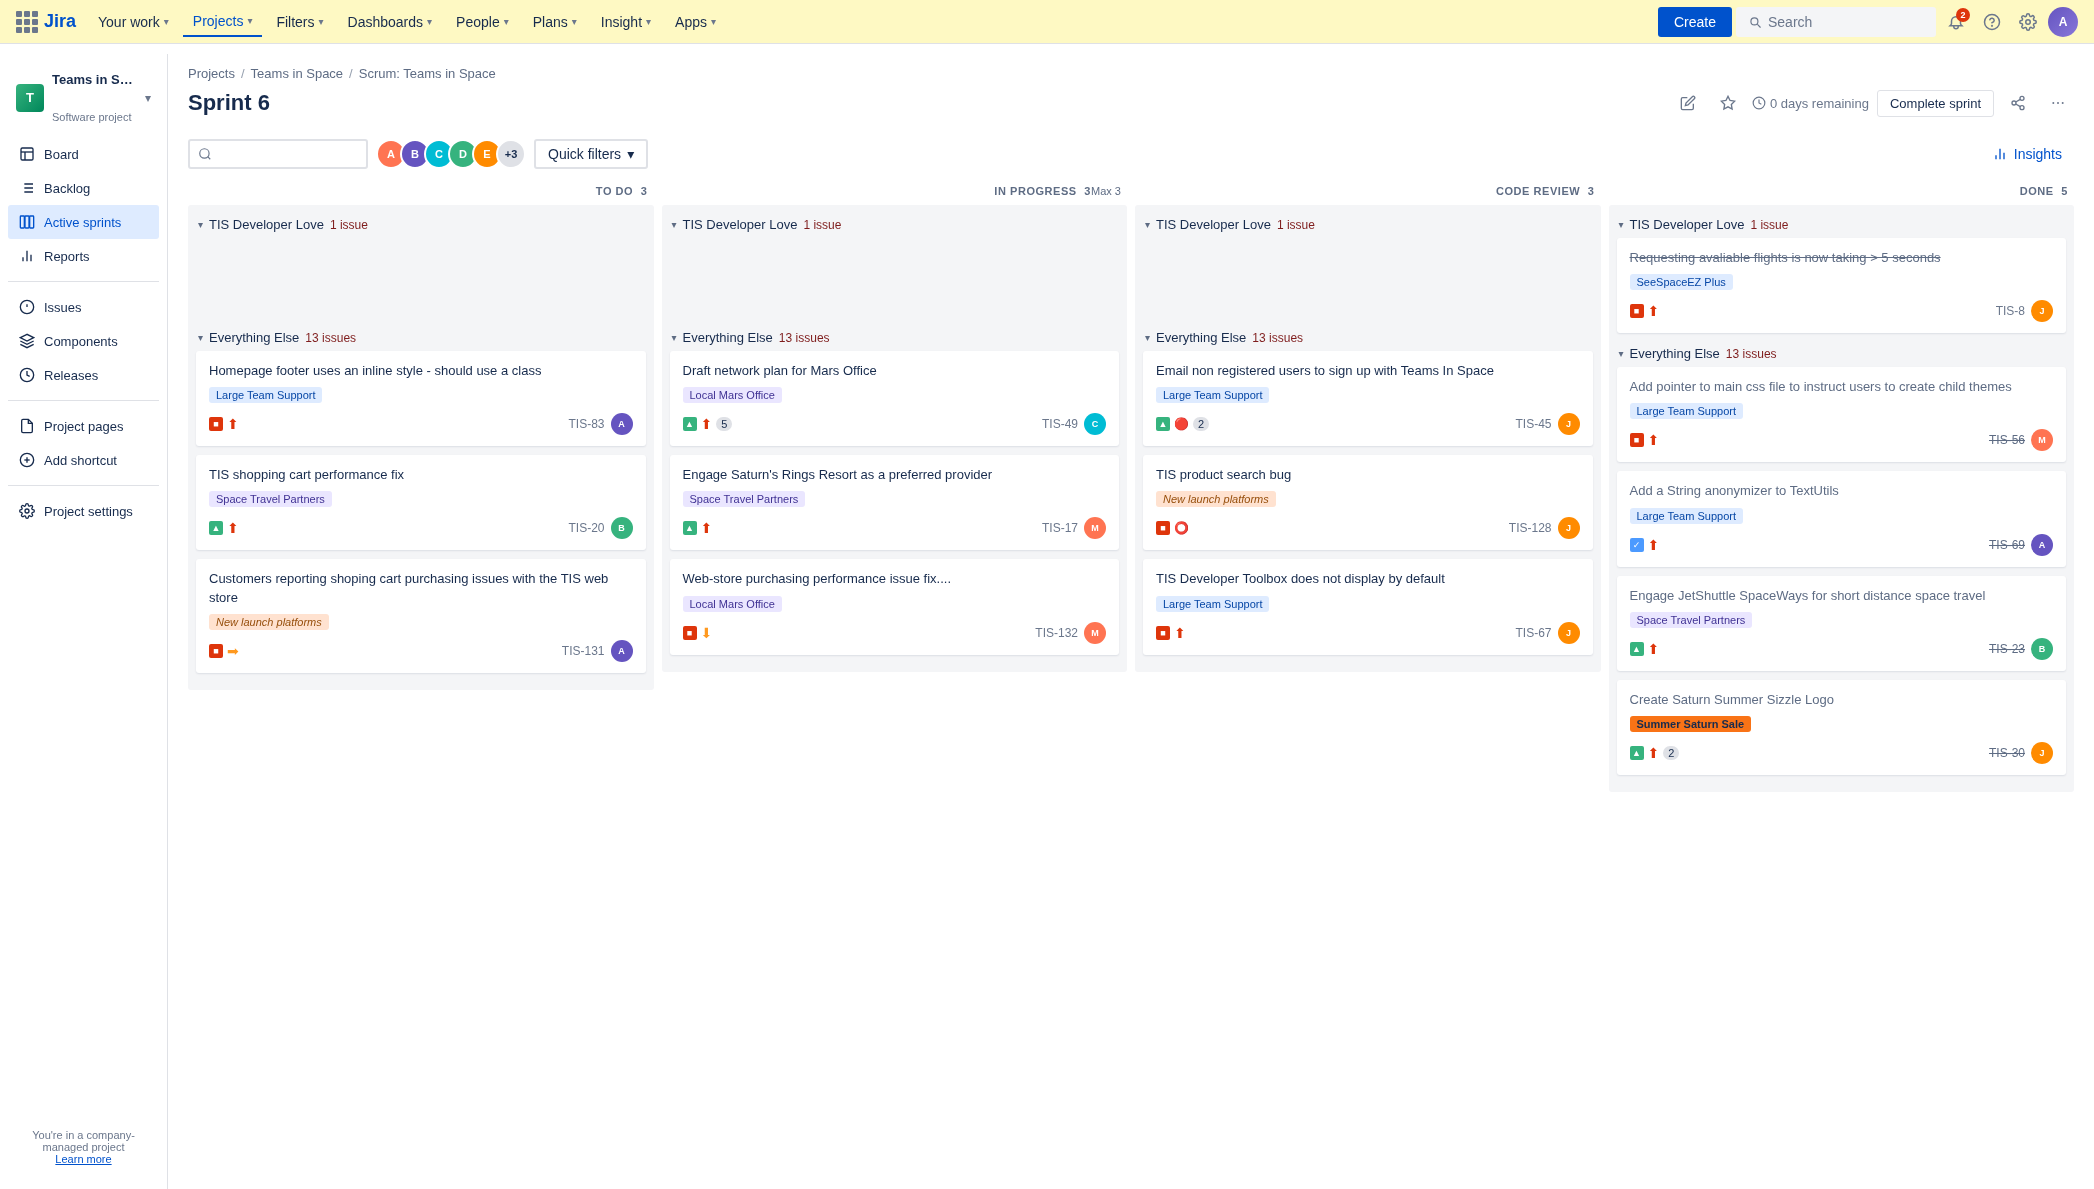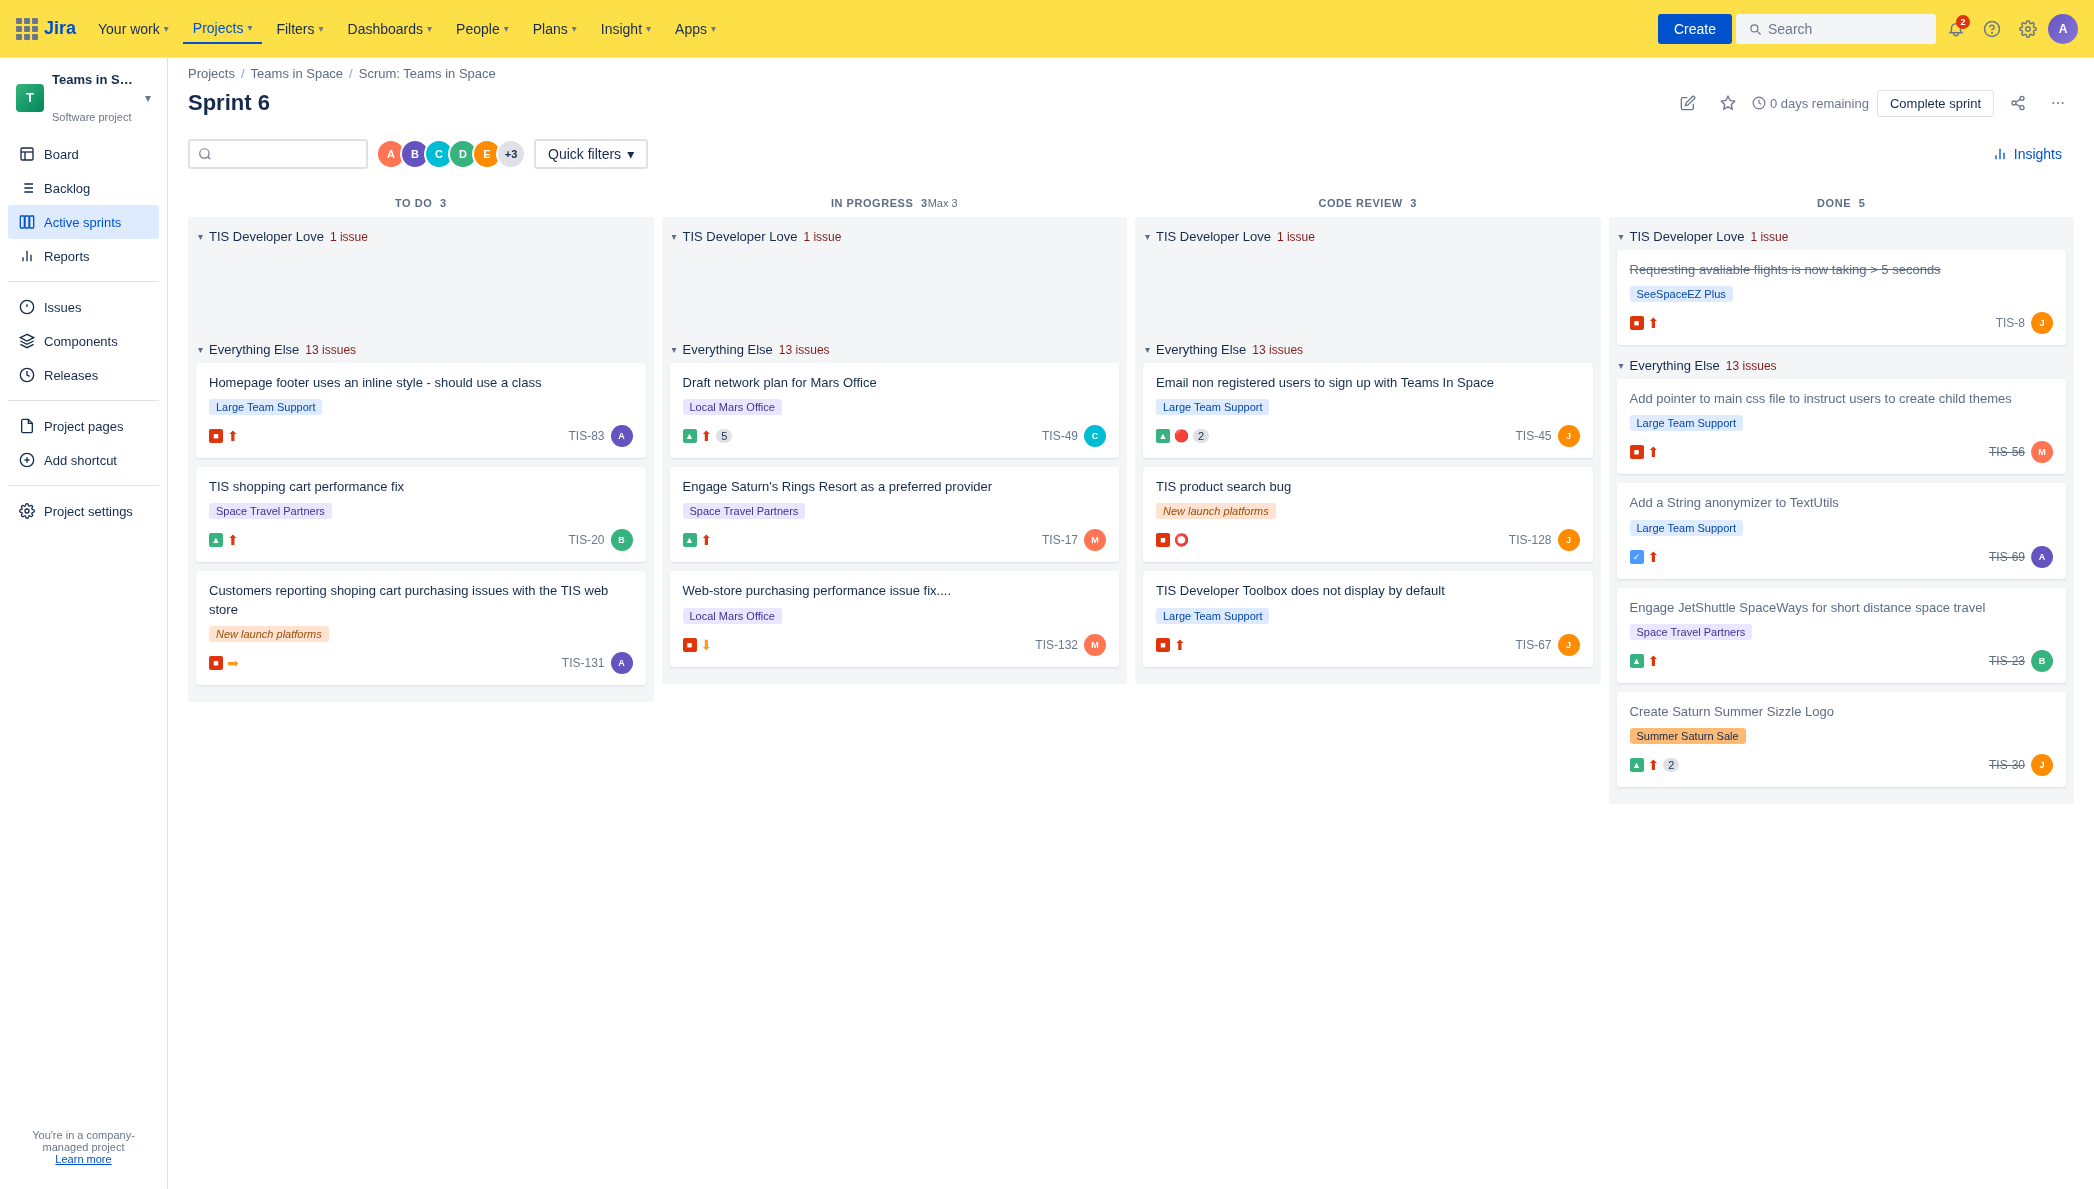--- a/index.html
+++ b/index.html
@@ -1,19 +1,19 @@
 <!DOCTYPE html>
 <html><head>
   <meta charset="utf-8">
   <style>
     * { box-sizing: border-box; margin: 0; padding: 0; }
     body { font-family: -apple-system, BlinkMacSystemFont, 'Segoe UI', sans-serif; font-size: 14px; color: #172b4d; background: #fff; overflow-x: hidden; }
 
     
-    .topnav { display: flex; align-items: center; height: 58px; background: #fde047; border-bottom: 1px solid #dfe1e6; padding: 0 16px; gap: 4px; position: fixed; top: 0; left: 0; right: 0; z-index: 100; }
+    .topnav { display: flex; align-items: center; height: 44px; background: #fef9c3; border-bottom: 1px solid #dfe1e6; padding: 0 16px; gap: 4px; position: fixed; top: 0; left: 0; right: 0; z-index: 100; }
     .topnav-logo { display: flex; align-items: center; gap: 6px; margin-right: 8px; cursor: pointer; }
     .topnav-logo-grid { width: 22px; height: 22px; display: grid; grid-template-columns: 1fr 1fr 1fr; gap: 2px; }
     .topnav-logo-grid span { background: #6b778c; border-radius: 1px; display: block; }
     .jira-logo { color: #0052cc; font-weight: 700; font-size: 18px; }
     .topnav-item { padding: 6px 10px; border-radius: 3px; cursor: pointer; font-size: 14px; color: #172b4d; display: flex; align-items: center; gap: 4px; white-space: nowrap; }
     .topnav-item.active { color: #0052cc; border-bottom: 2px solid #0052cc; border-radius: 0; }
     .topnav-chevron { font-size: 10px; color: #6b778c; }
     .topnav-spacer { flex: 1; }
     .topnav-create { background: #0052cc; color: #fff; border: none; padding: 7px 16px; border-radius: 3px; font-size: 14px; font-weight: 500; cursor: pointer; }
     .topnav-search { display: flex; align-items: center; background: #f4f5f7; border: 2px solid transparent; border-radius: 3px; padding: 5px 10px; gap: 6px; min-width: 200px; cursor: text; }
@@ -66,21 +66,21 @@
     .avatar-small:first-child { margin-left: 0; }
     .avatar-count { background: #dfe1e6; color: #172b4d; font-weight: 600; }
     .quick-filters-btn { display: flex; align-items: center; gap: 6px; padding: 5px 12px; border: 2px solid #dfe1e6; border-radius: 3px; background: #fff; cursor: pointer; font-size: 14px; color: #172b4d; }
     .toolbar-spacer { flex: 1; }
     .insights-btn { display: flex; align-items: center; gap: 6px; padding: 5px 12px; border: none; background: transparent; cursor: pointer; font-size: 14px; color: #0052cc; font-weight: 500; }
 
     
     .board { padding: 0 20px 20px; overflow-x: auto; }
     .board-columns { display: flex; gap: 8px; min-width: 900px; }
     .board-column { flex: 1; min-width: 220px; }
-    .column-header { display: flex; align-items: center; justify-content: center; padding: 8px 6px; margin-top: 12px; }
+    .column-header { display: flex; align-items: center; justify-content: flex-end; padding: 8px 6px; }
     .column-title { font-size: 11px; font-weight: 600; text-transform: uppercase; letter-spacing: 0.05em; color: #5e6c84; }
     .column-count { font-size: 11px; color: #5e6c84; margin-left: 4px; }
     .column-max { font-size: 11px; color: #5e6c84; }
     .column-body { background: #f4f5f7; border-radius: 3px; min-height: 400px; padding: 8px; }
 
     
     .sprint-section { margin-bottom: 8px; }
     .sprint-section-header { display: flex; align-items: center; gap: 6px; padding: 4px 2px 6px; font-size: 13px; color: #5e6c84; cursor: pointer; }
     .sprint-section-chevron { font-size: 10px; }
     .sprint-section-name { font-weight: 500; color: #172b4d; }
@@ -99,21 +99,21 @@
     .icon-task { width: 14px; height: 14px; background: #4c9aff; border-radius: 2px; display: flex; align-items: center; justify-content: center; font-size: 9px; color: white; }
     .icon-priority-high { color: #de350b; font-size: 14px; }
     .icon-priority-med { color: #ff991f; font-size: 14px; }
     .avatar-xs { width: 22px; height: 22px; border-radius: 50%; display: flex; align-items: center; justify-content: center; font-size: 9px; font-weight: 700; color: white; flex-shrink: 0; }
     .badge-count { background: #dfe1e6; border-radius: 10px; padding: 1px 5px; font-size: 11px; color: #172b4d; }
     .strikethrough { text-decoration: line-through; color: #5e6c84; }
 
     
     .label-blue { background: #deebff; color: #0747a6; }
     .label-purple { background: #eae6ff; color: #403294; }
-    .label-yellow { background: #fdba74; color: #172b4d; }
+    .label-yellow { background: #f97316; color: #172b4d; font-weight: bold; }
     .label-orange { background: #ffe2d0; color: #974f0c; font-style: italic; }
 
     .done-column .card-title { color: #5e6c84; }
 
     
     .empty-sprint-area { min-height: 80px; }
   </style>
 </head>
 <body>
 

